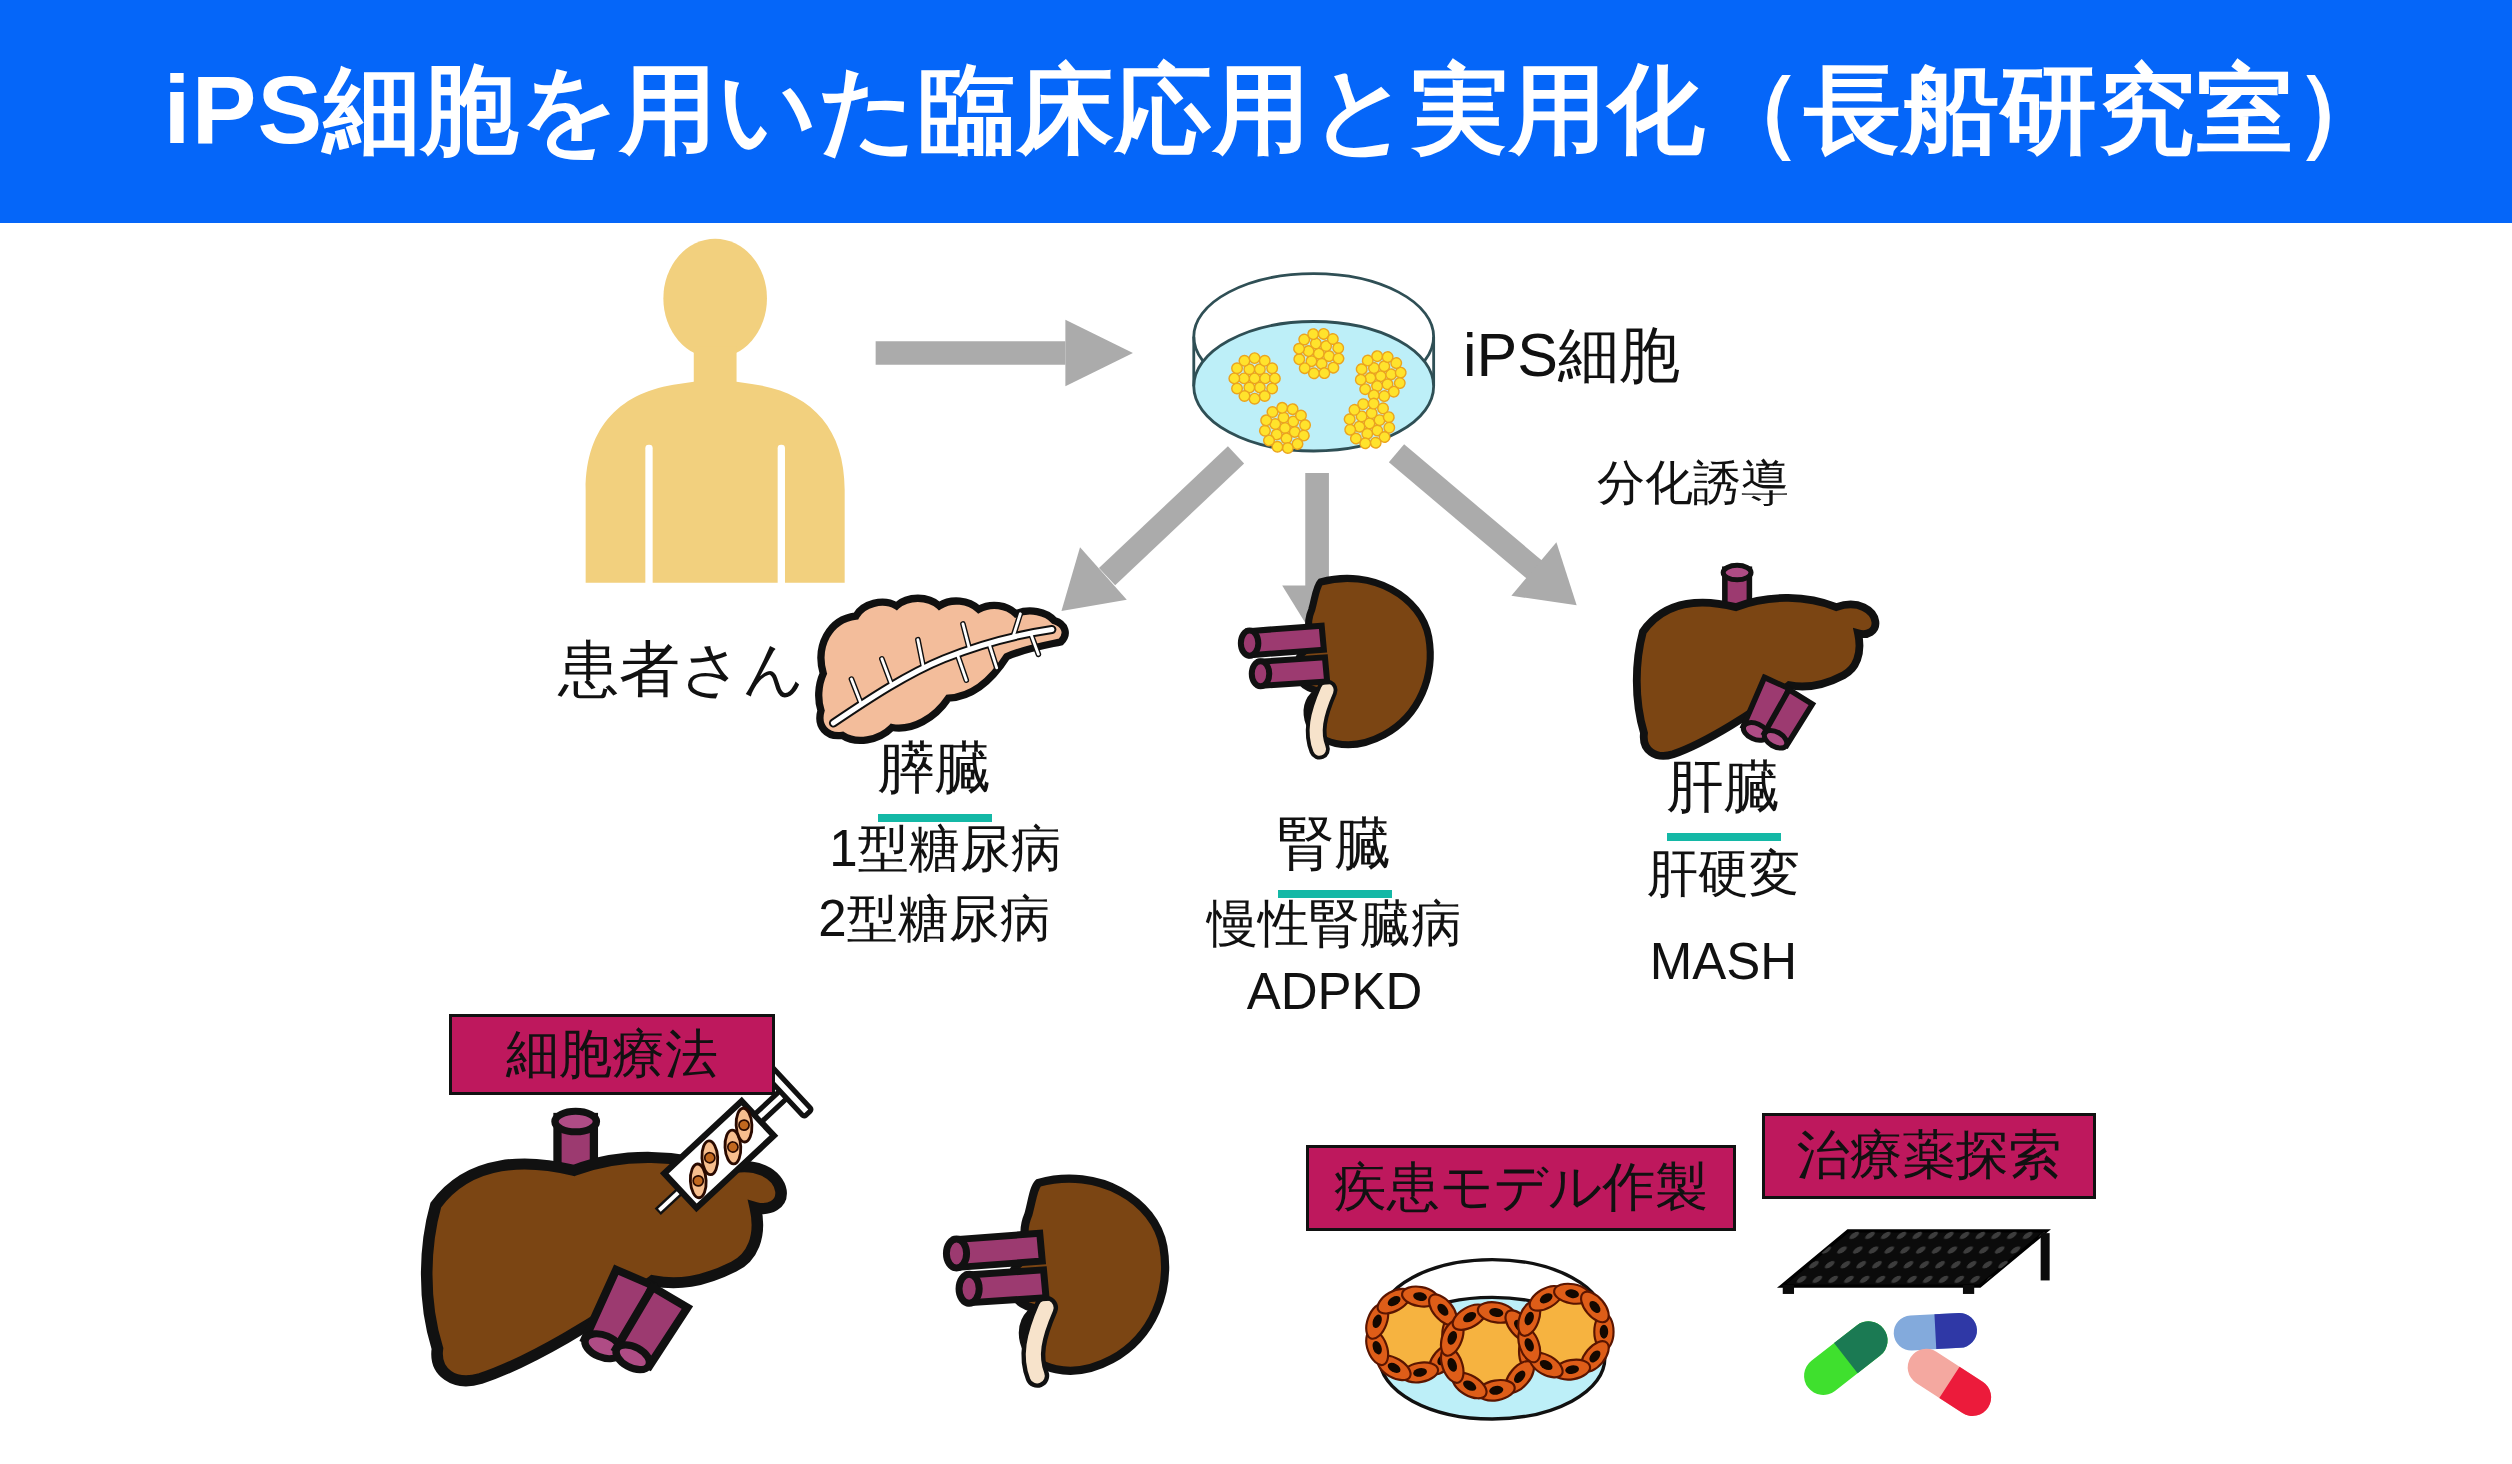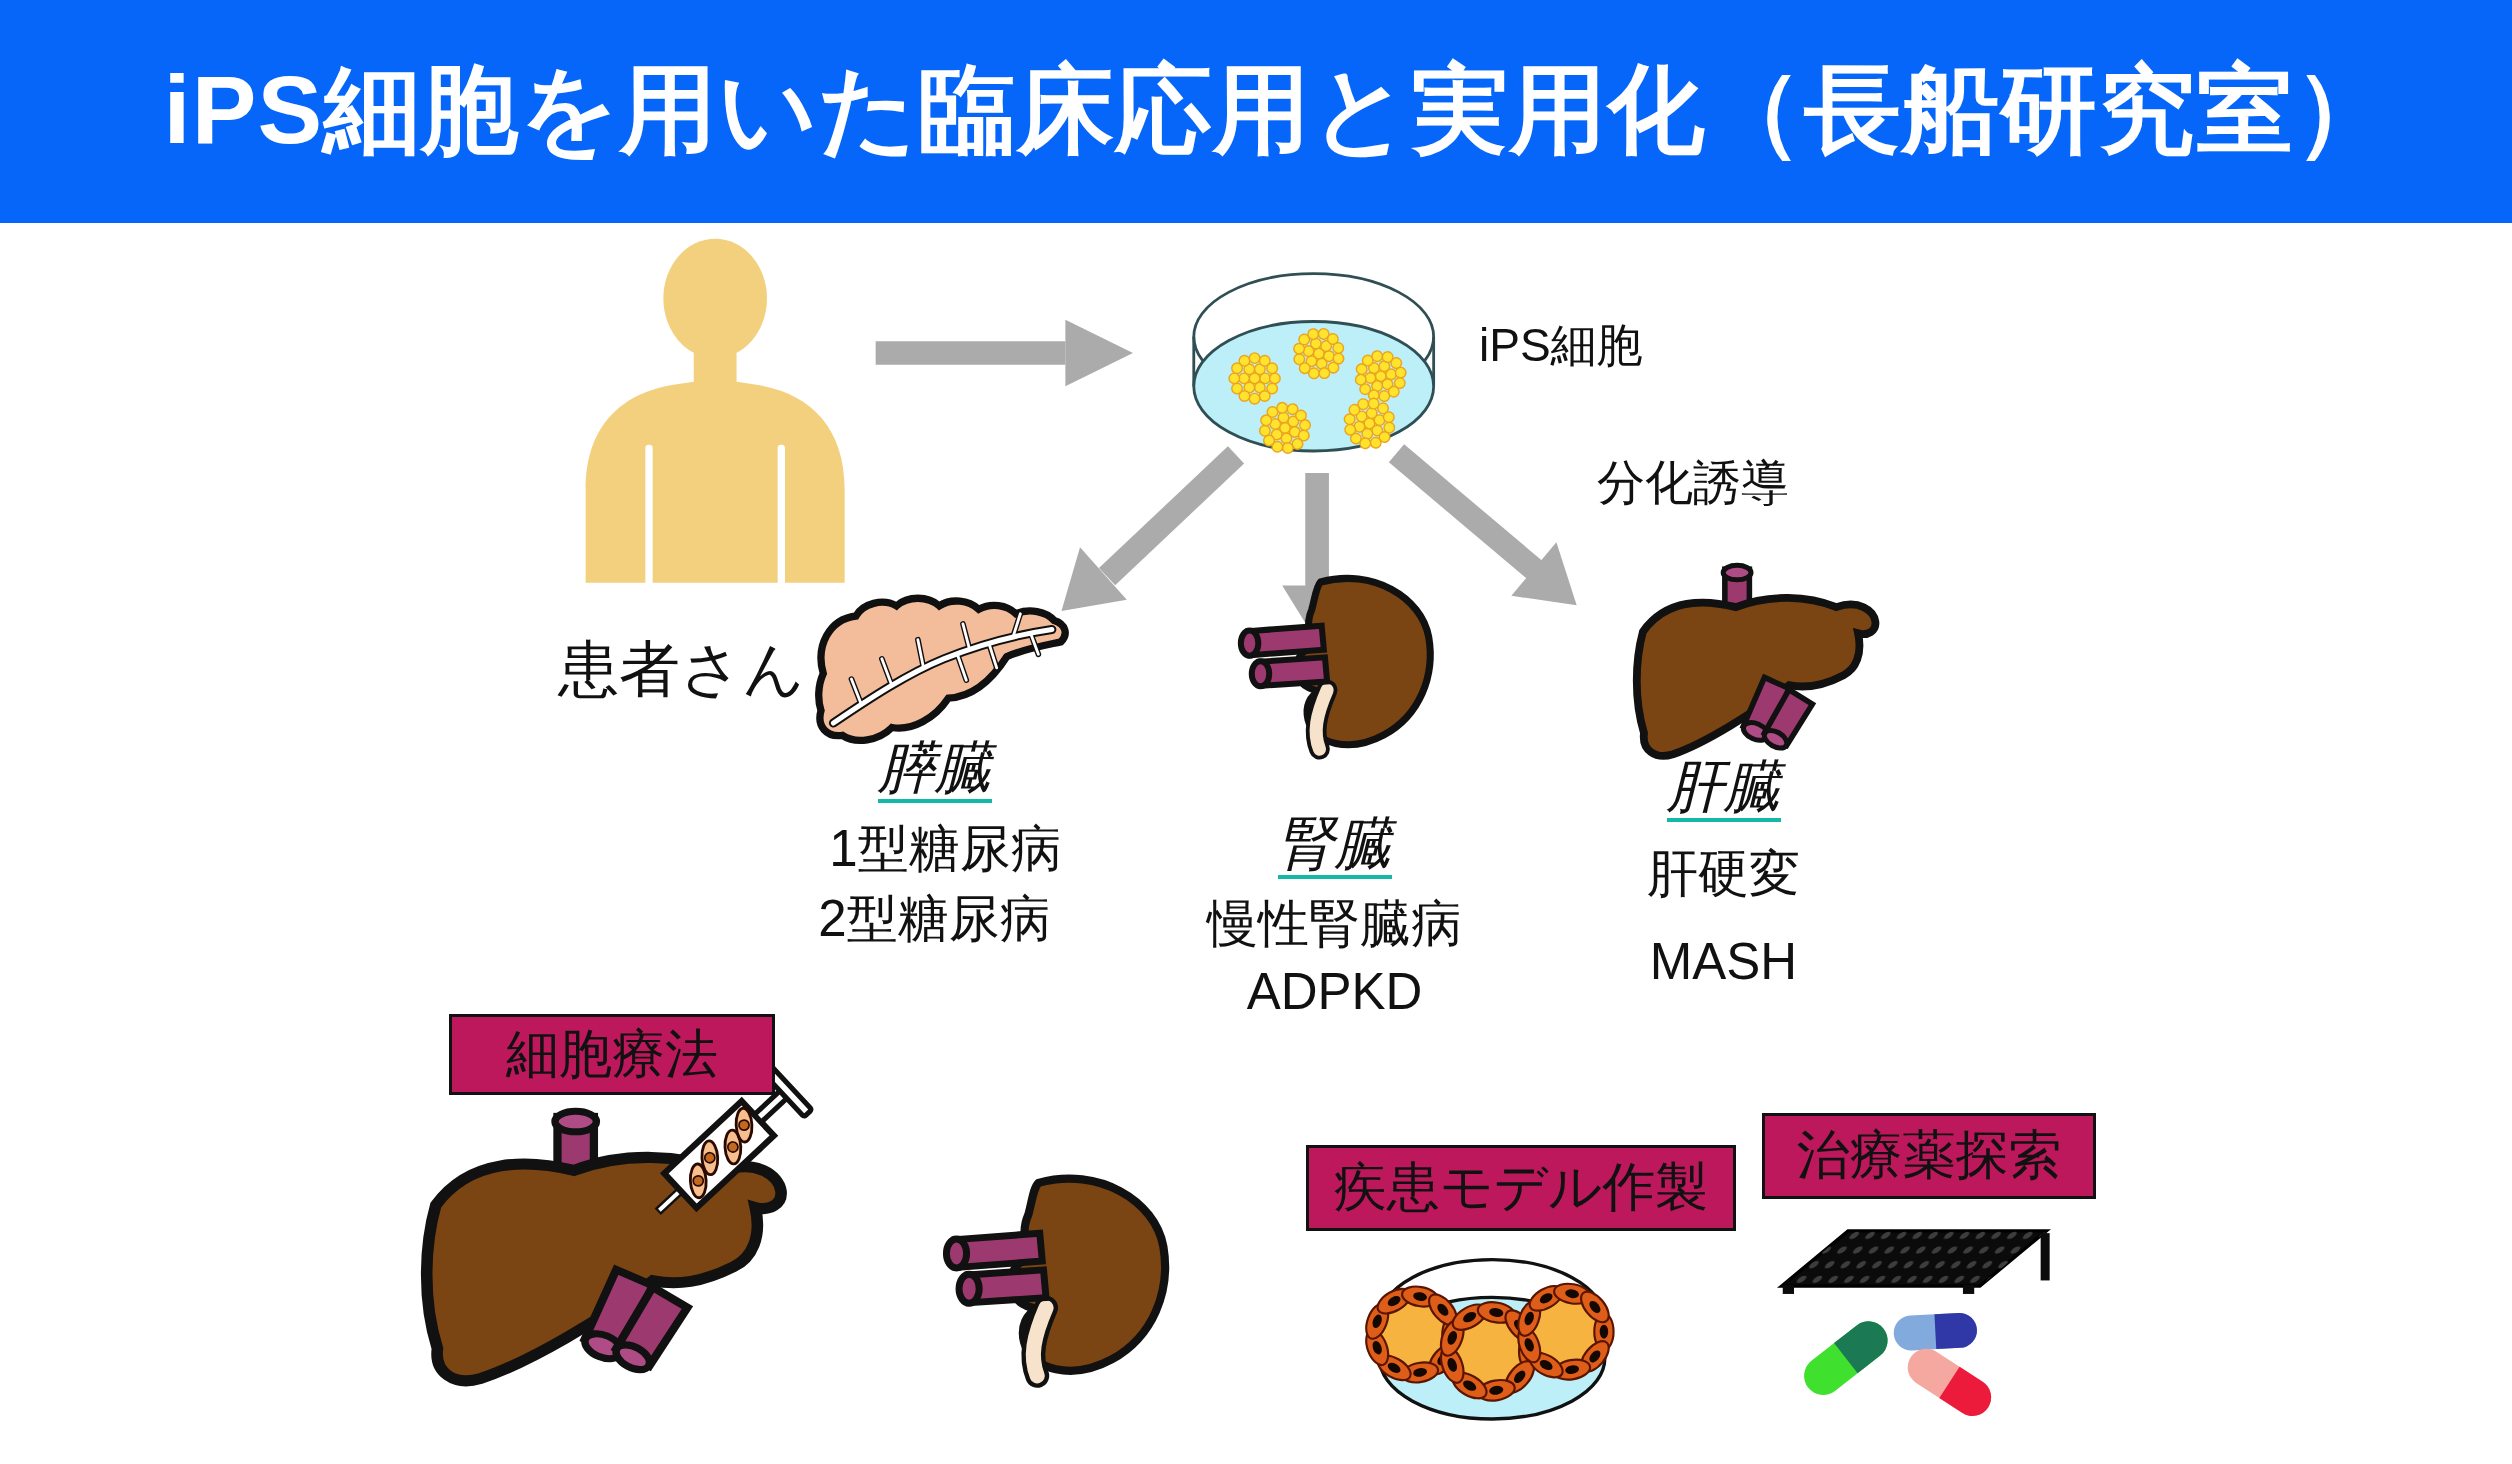--- a/index.html
+++ b/index.html
@@ -16,25 +16,25 @@
     background:#0566F9;
     display:flex;align-items:center;justify-content:center;
   }
   #banner .title{
     color:#ffffff;font-size:97px;font-weight:700;letter-spacing:1.1px;white-space:nowrap;margin-left:44px;
   }
   #gfx{position:absolute;left:0;top:0;}
   .txt{position:absolute;white-space:nowrap;}
   .center{text-align:center;margin-top:24px;}
   .patient-label{left:535px;top:605px;width:293px;font-size:61px;font-weight:500;}
-  .ips-label{left:1463px;top:315px;font-size:46px;font-weight:500;margin-left:16px;}
+  .ips-label{left:1463px;top:315px;font-size:61px;font-weight:500;}
   .diff-label{left:1597px;top:451px;font-size:48px;font-weight:500;}
   .organ-col{position:absolute;width:315px;text-align:center;}
   .organ-name{font-size:57px;font-weight:500;}
-  .organ-name span{border-bottom:4px solid #14b8a6;padding-bottom:0;font-style:italic;}
+  .organ-name span{border-bottom:8px solid #14b8a6;padding-bottom:15px;}
   .disease{font-size:51px;font-weight:500;line-height:1.36;}
   .col-pancreas{left:777px;}
   .col-kidney{left:1177px;}
   .col-liver{left:1566px;}
   .app-box{
     position:absolute;background:#be185d;border:3.4px solid #111;
     display:flex;align-items:center;justify-content:center;
     font-size:53px;font-weight:500;white-space:nowrap;
   }
   .box-cell-therapy{left:449px;top:1014px;width:320px;height:75px;}

